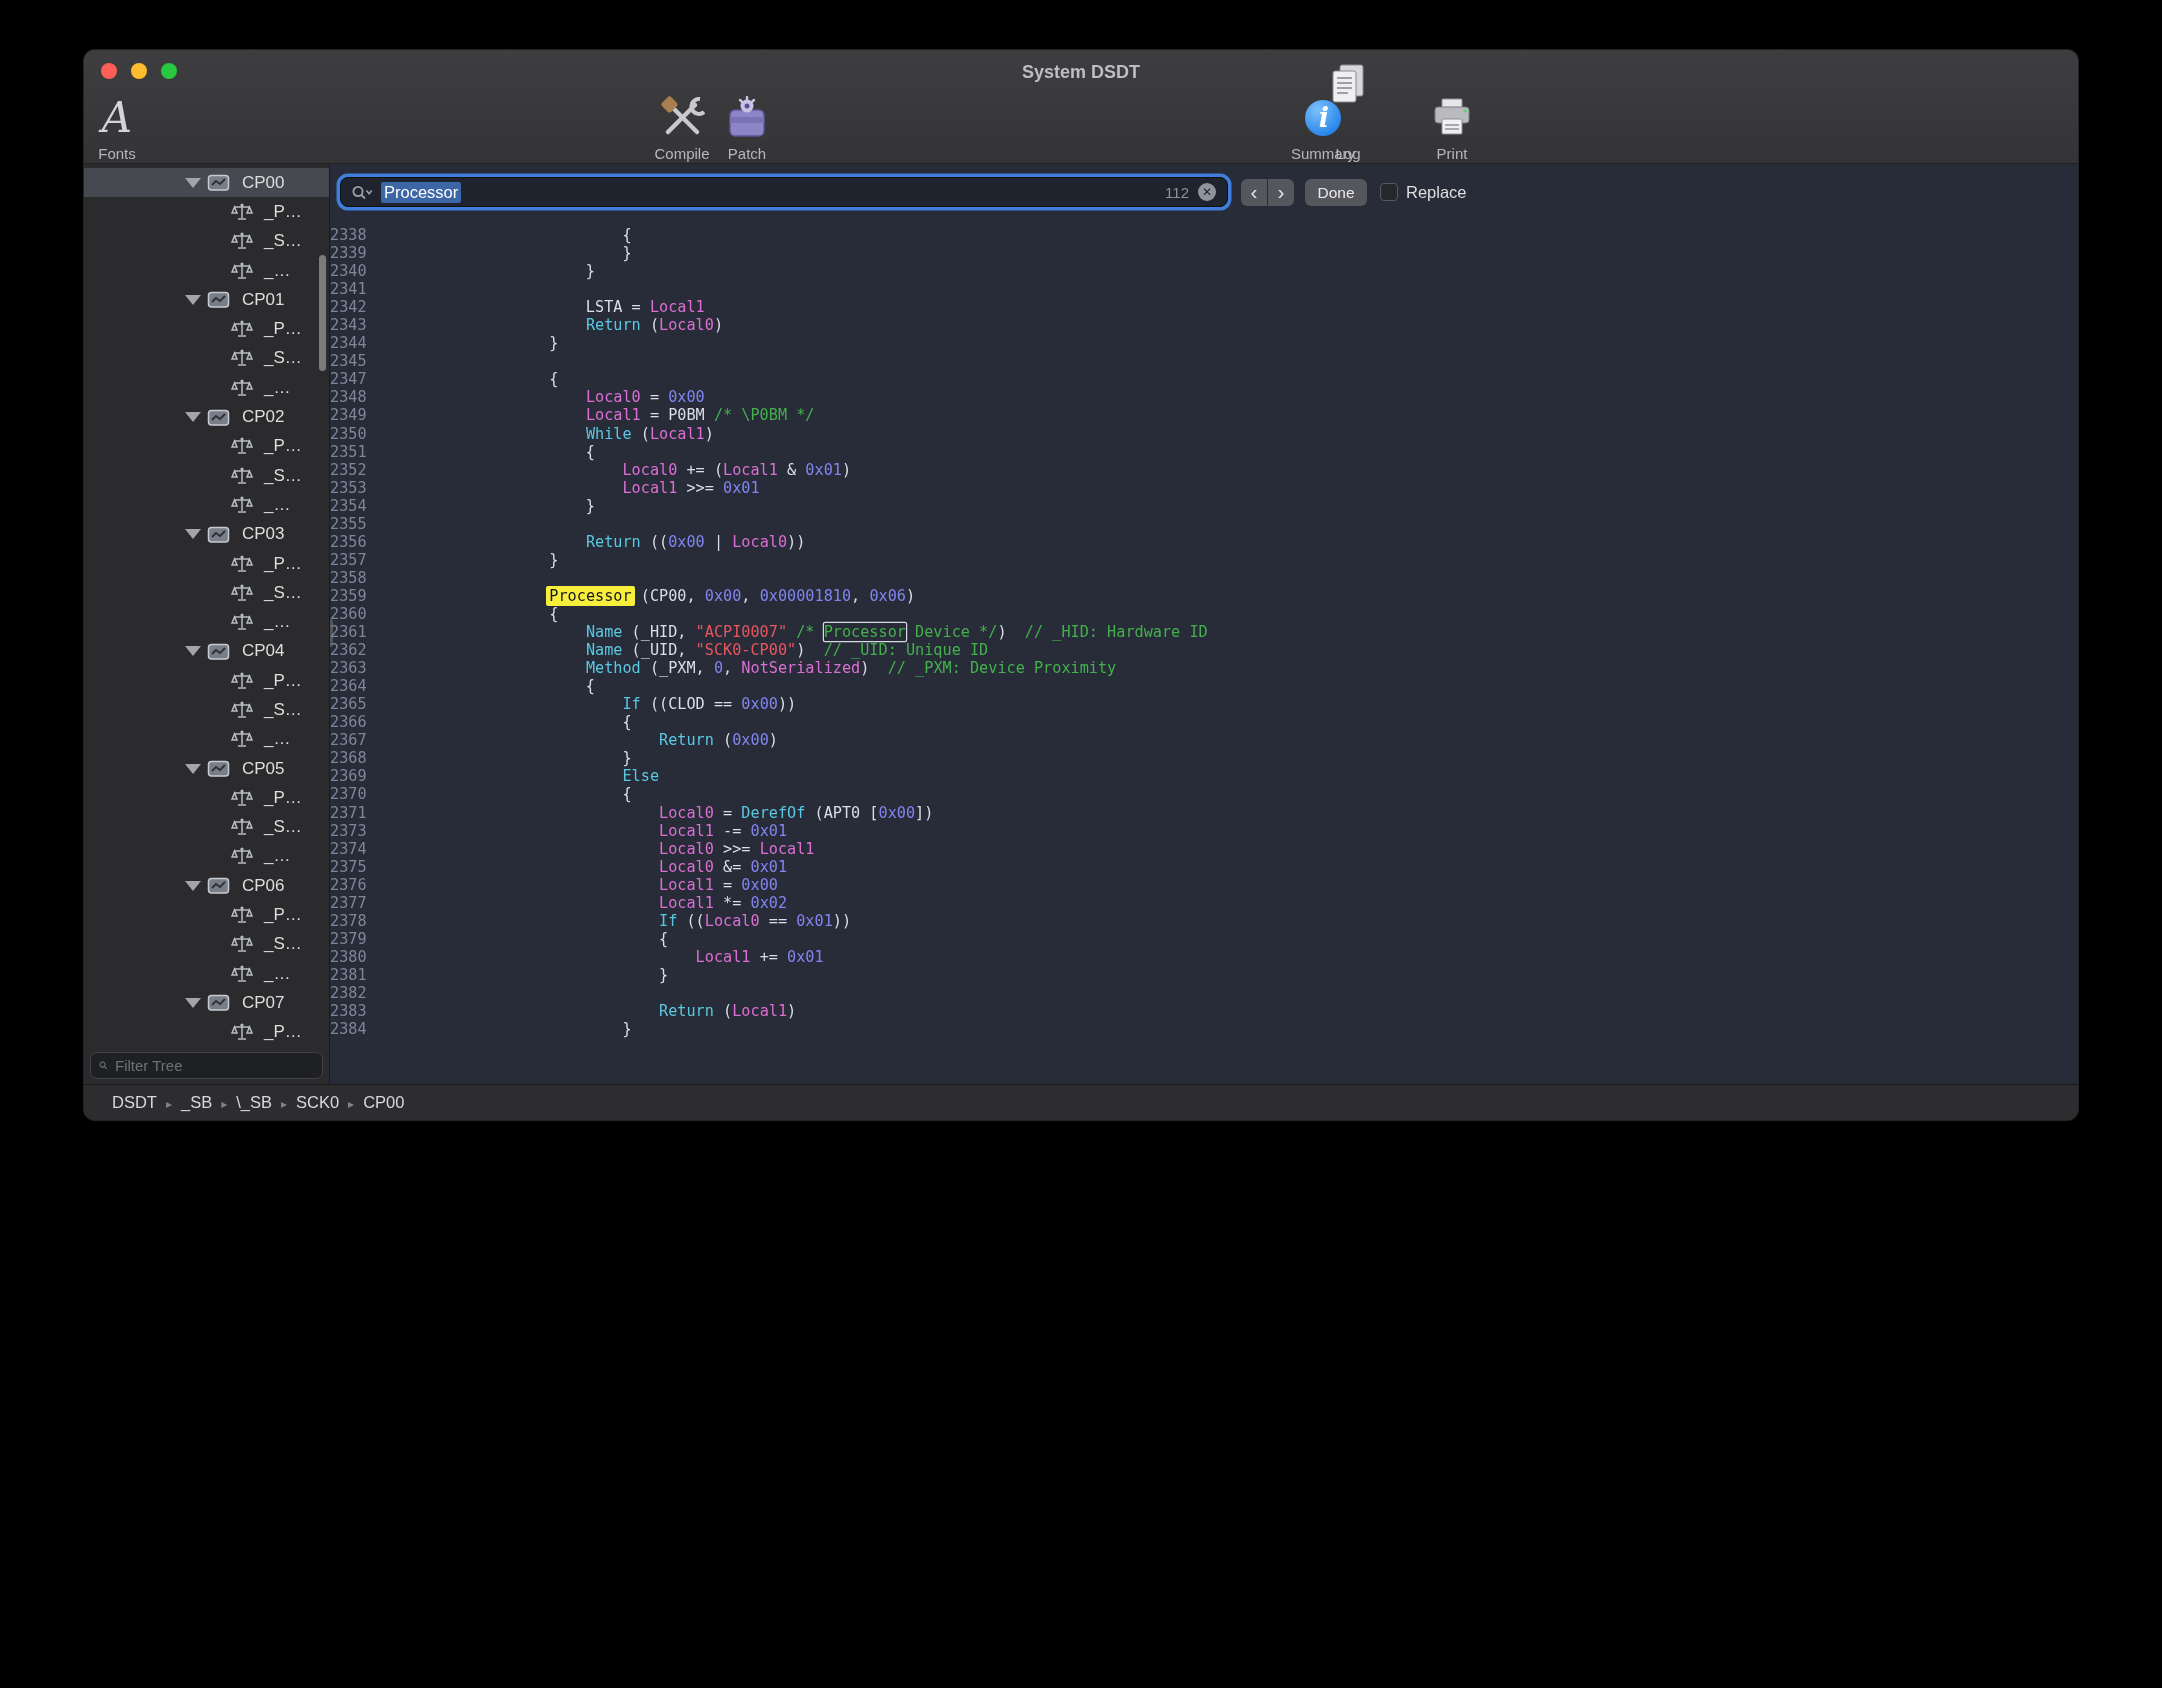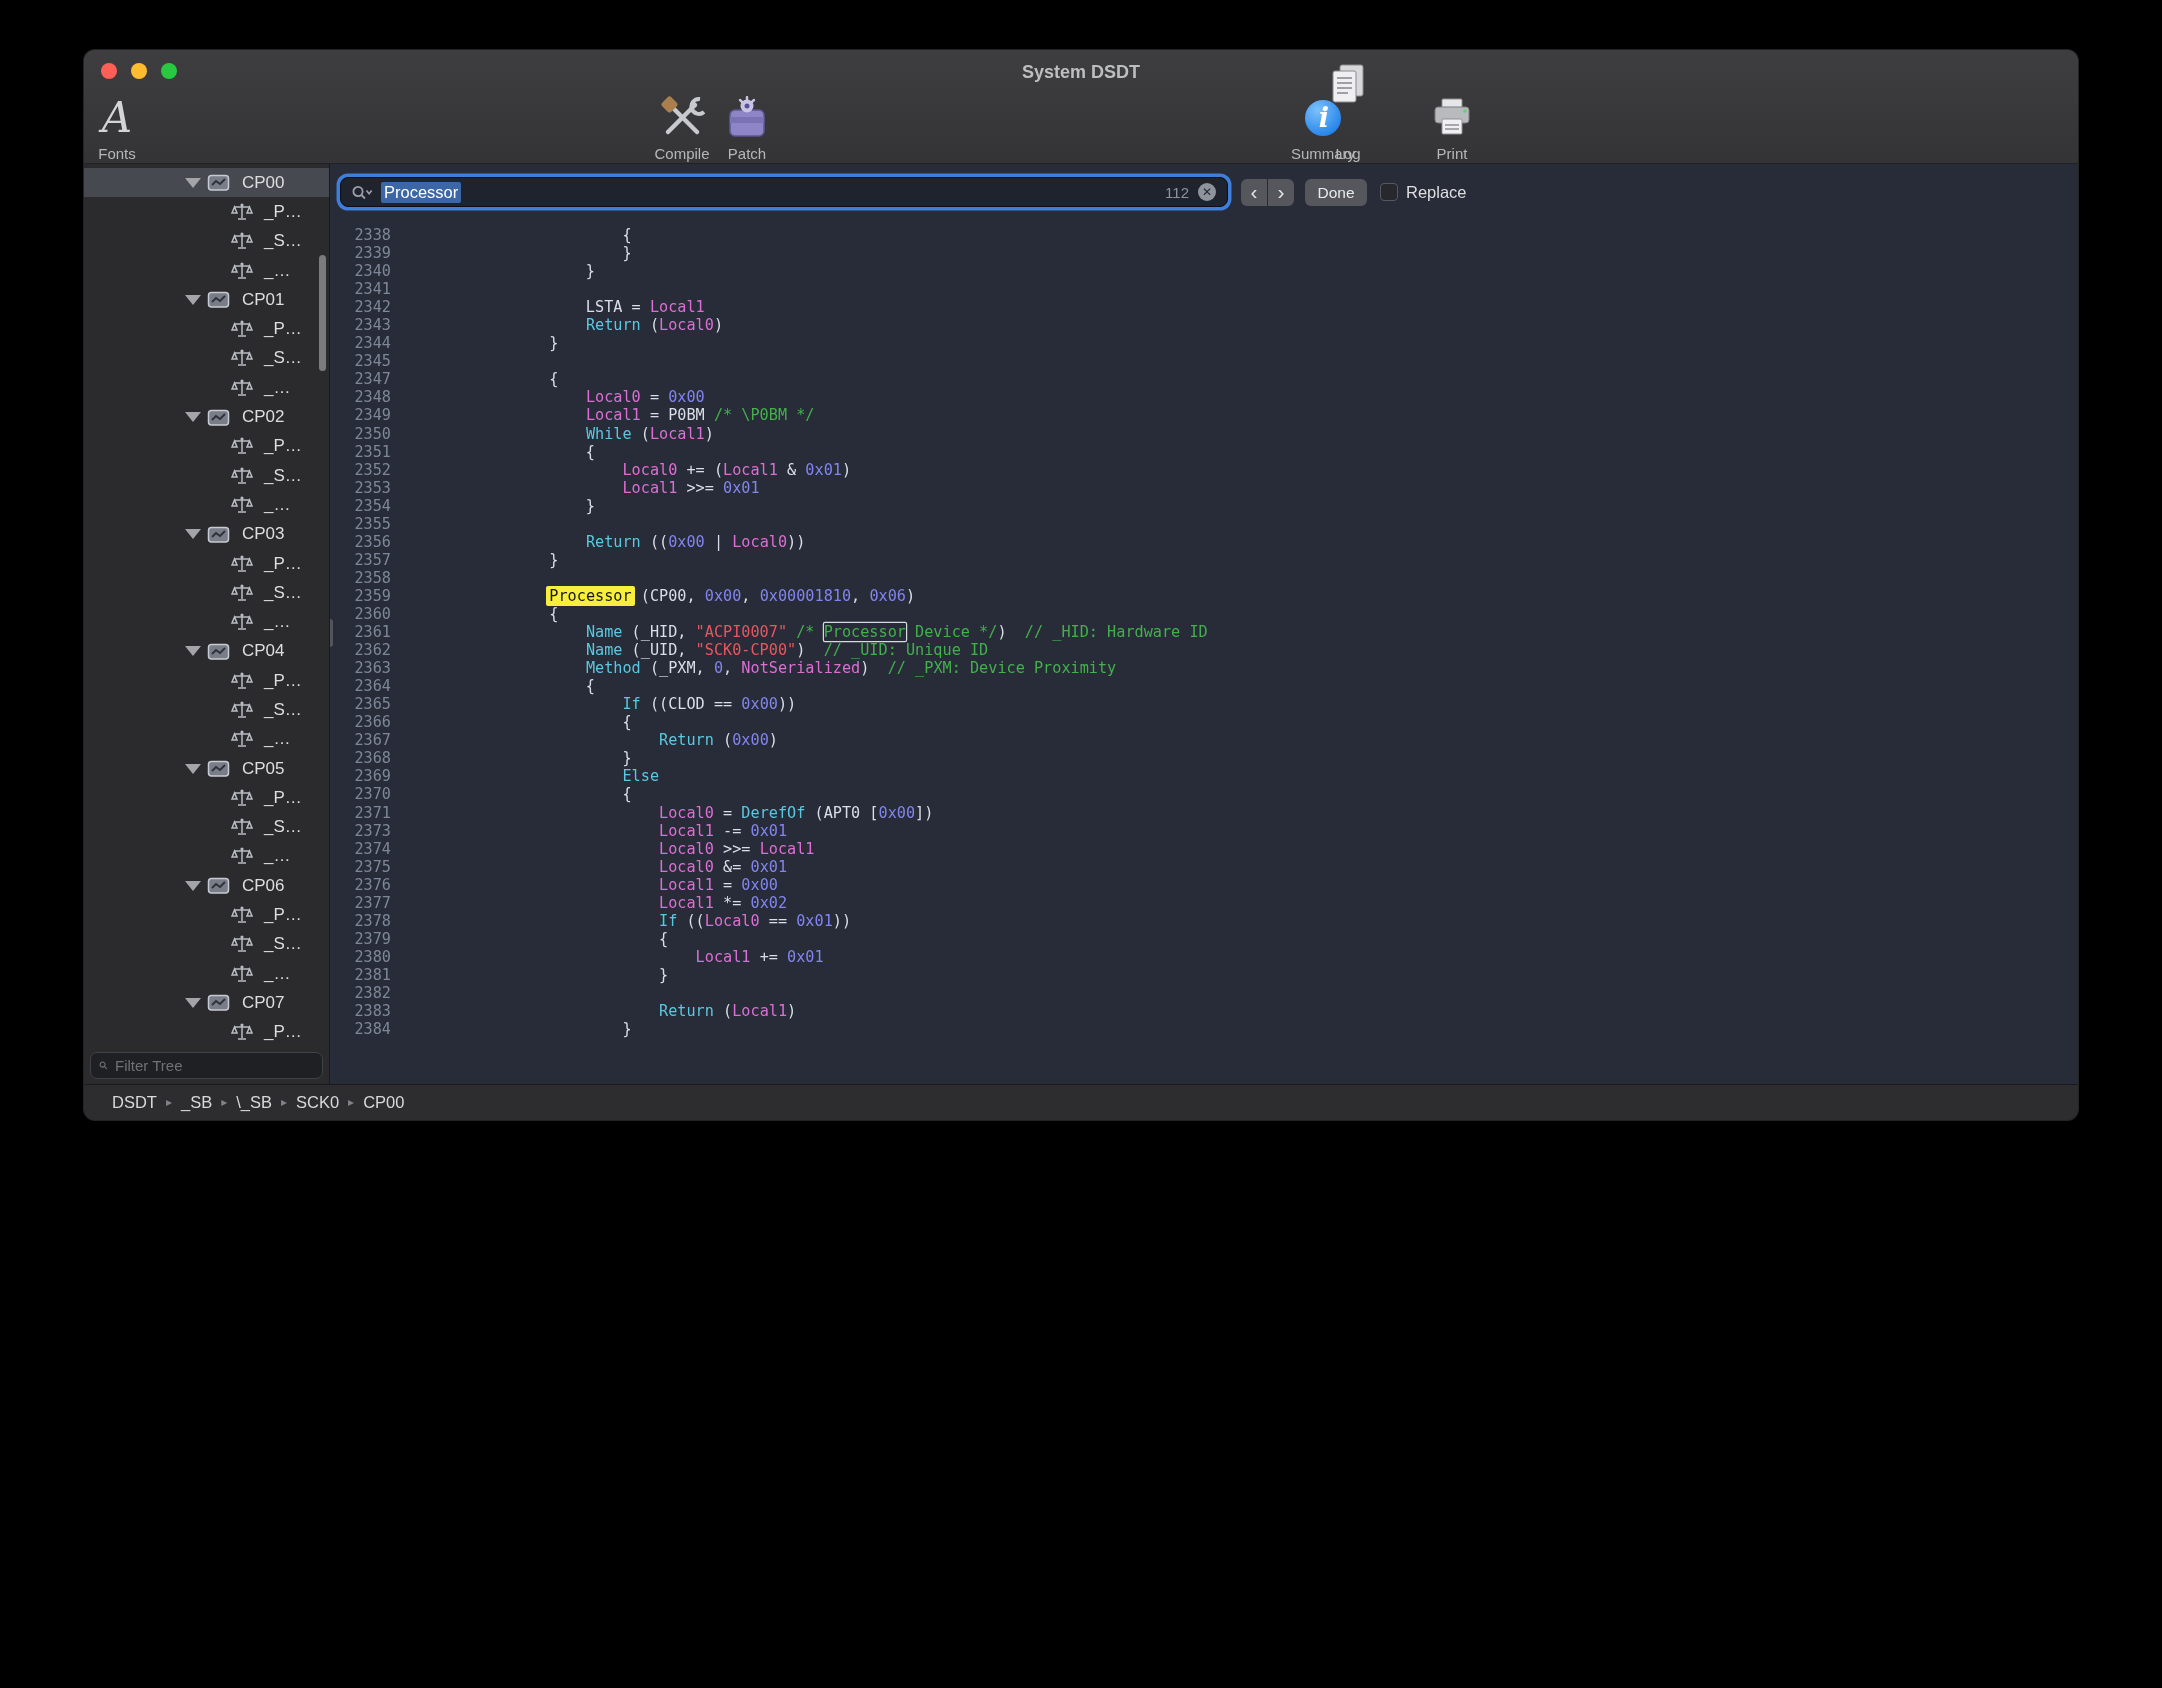--- a/index.html
+++ b/index.html
@@ -86,37 +86,37 @@
   .replace { margin-left:13px; display:flex; align-items:center; gap:8px; }
   .checkbox { width:18px; height:18px; border-radius:4px; background:#27282c;
               border:1px solid #57585d; }
   .replace .lbl { color:#dfdfe0; font-size:16.5px; }
 
   
   .codewrap { position:absolute; left:0; right:0; top:56px; bottom:0; overflow:hidden;
               padding-top:6px; }
   .cl { display:flex; height:18.05px; line-height:18.05px; white-space:pre;
         font-family:"DejaVu Sans Mono","Liberation Mono",monospace; font-size:15.2px; }
-  .ln { width:73px; flex:none; text-align:right; padding-right:12px; color:#7e8798; }
+  .ln { width:73px; flex:none; text-align:left; padding-right:12px; color:#7e8798; }
   .ct { white-space:pre; color:var(--plain,#d9dee8); }
   .tok-pl  { color:var(--plain,#d9dee8); }
   .tok-kw  { color:var(--keyword,#5ac8e0); }
   .tok-loc { color:var(--local-var,#dc6fd3); }
   .tok-ns  { color:var(--local-var,#dc6fd3); }
   .tok-num { color:var(--number,#8285ef); }
   .tok-str { color:var(--string,#e8565f); }
   .tok-com { color:var(--comment,#43b04c); }
   .tok-hl  { background:var(--find-highlight,#f8ef3d); color:#16161b;
              border-radius:2px; padding:1px 3px; margin:-1px -3px; }
   .tok-box { color:var(--comment,#43b04c); box-shadow:0 0 0 1.2px #d6dbe1; border-radius:1px; }
 
   
   .statusbar { height:36px; flex:none; background:#2d2d2f; border-top:1px solid #1a1a1c;
                display:flex; align-items:center; padding-left:28px; }
-  .bc { display:flex; }
+  .bc { display:flex; align-items:center; }
   .bc-item { color:#d9d9db; font-size:16.5px; cursor:default; }
   .bc-sep { color:#818388; font-size:12px; margin:0 9px; padding-top:2px; }
 </style>
 </head>
 <body>
 
 <div class="window">
 
   <div class="header">
     <div class="traffic">

